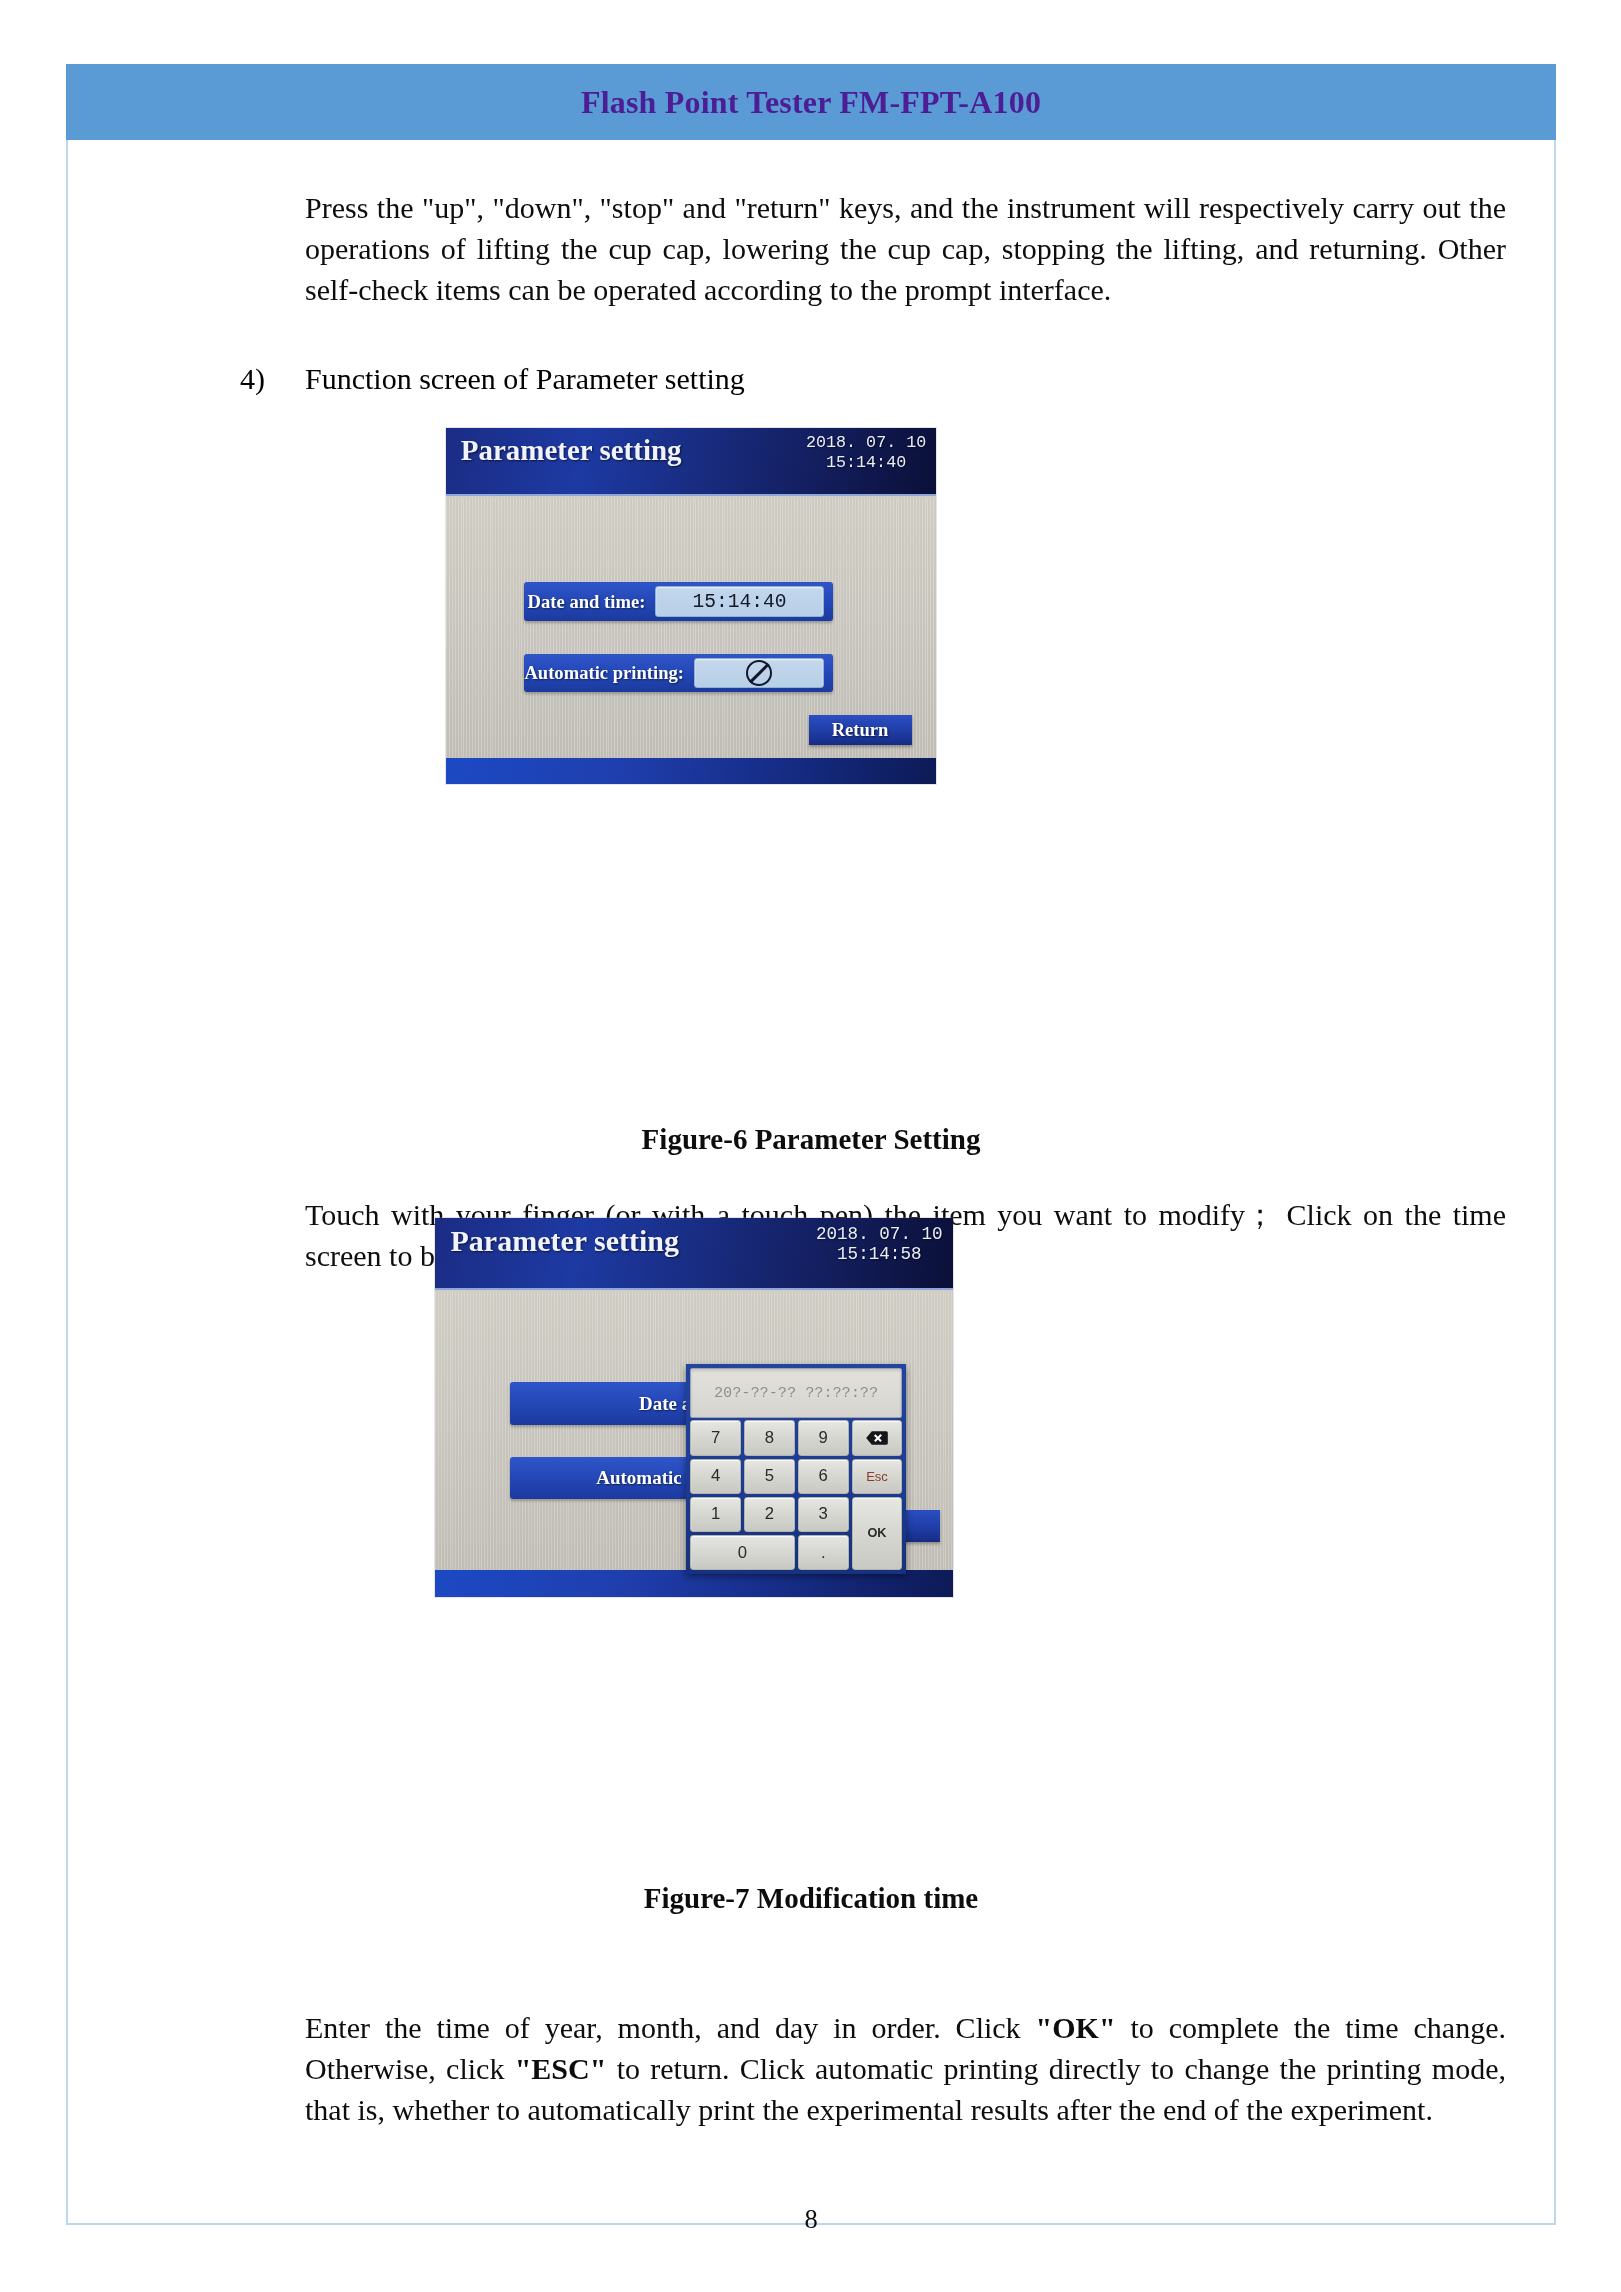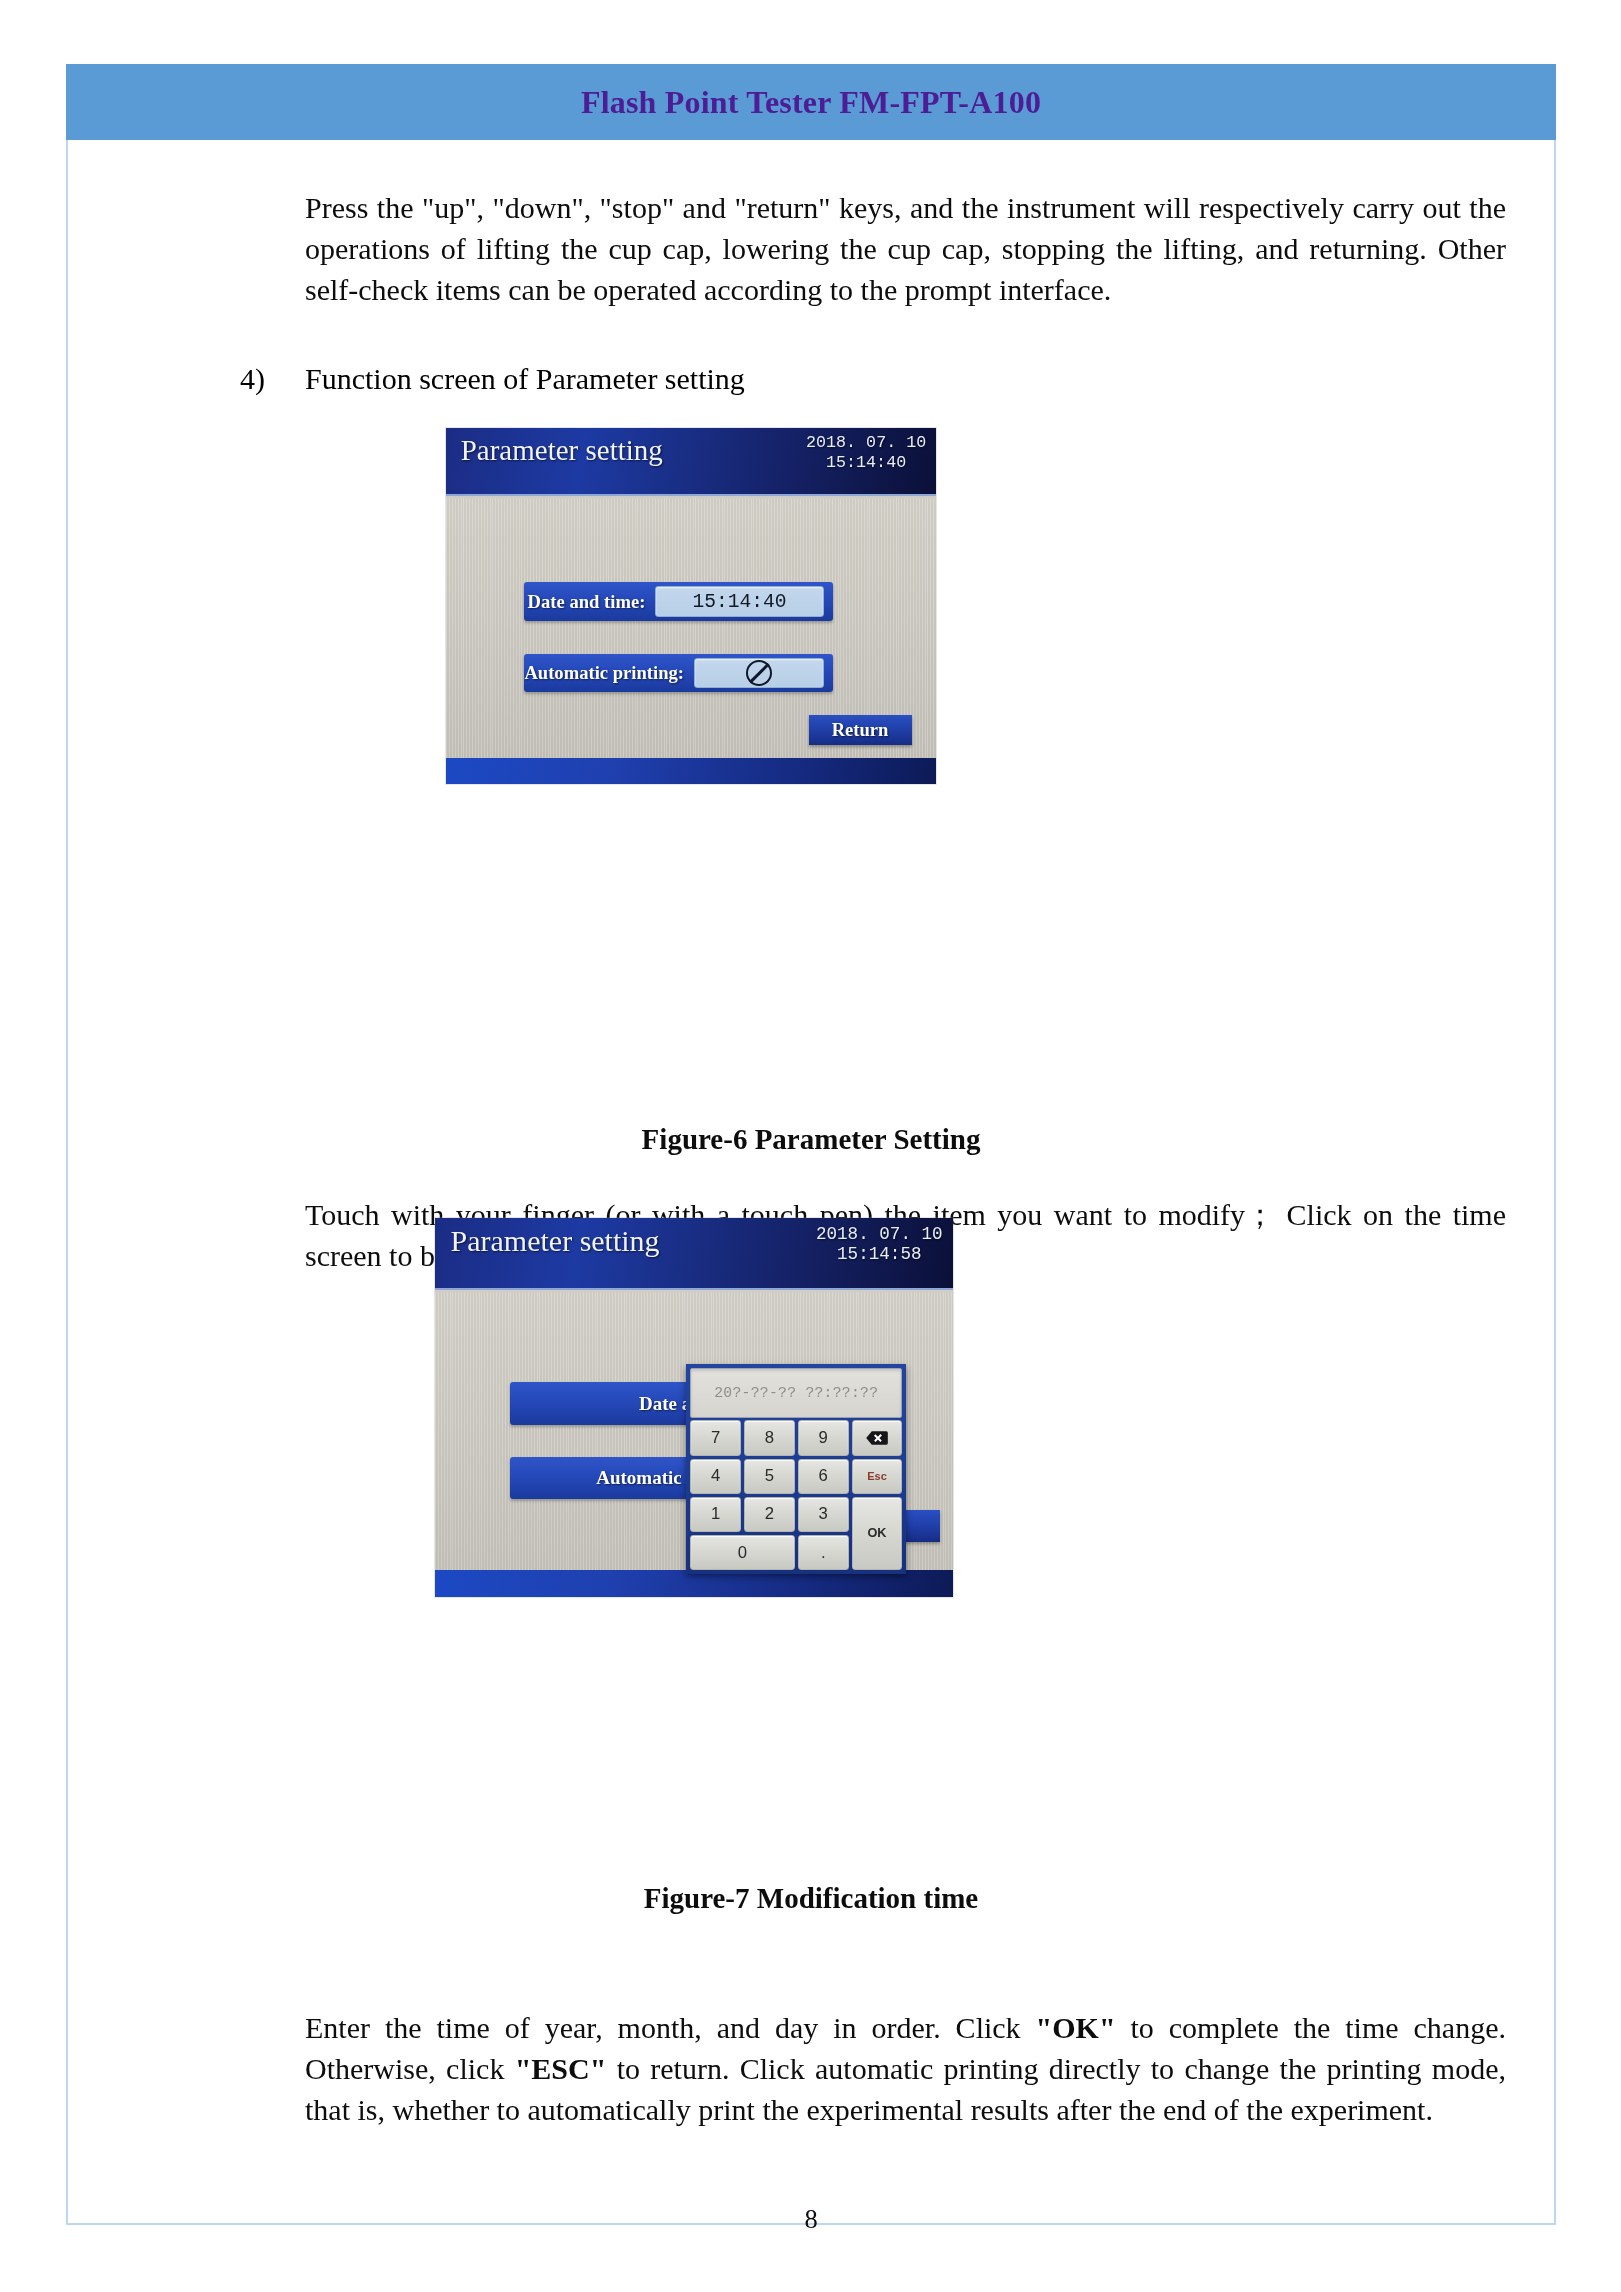--- a/index.html
+++ b/index.html
@@ -108,21 +108,21 @@
     left: 0; top: 0; right: 0;
     height: 18.5%;
     background: linear-gradient(100deg,#1b2c84 0%,#1d3aa3 28%,#16246d 65%,#0b1038 100%);
     border-bottom: 2.9px solid #8fa7d8;
   }
   .scr-title {
     position: absolute;
     left: 3%;
     top: 9%;
     color: #f1f4ff;
-    font-weight: normal;
+    font-weight: bold;
     font-family: "Liberation Serif","DejaVu Serif",serif;
     text-shadow: 1px 1px 2px rgba(0,0,0,0.6);
   }
   .fig6 .scr-title { font-size: 29px; }
   .fig7 .scr-title { font-size: 30px; }
 
   .scr-datetime {
     position: absolute;
     right: 2%;
     top: 8%;
@@ -266,21 +266,21 @@
     border: 1px solid #b4b4ae;
     border-radius: 2.9px;
     display: flex;
     align-items: center;
     justify-content: center;
     color: #2a2a2a;
     font-family: "Liberation Sans","DejaVu Sans",sans-serif;
     font-size: 16.7px;
     box-shadow: inset 0 1px 1px rgba(255,255,255,0.85);
   }
-  .kp-key.small { font-size: 11px; font-weight: bold; }
+  .kp-key.small { font-size: 13px; font-weight: normal; }
   .kp-key.esc { color: #8a3b2e; }
   .kp-key.ok { grid-row: span 2; font-size: 12.7px; font-weight: bold; }
   .kp-key.zero { grid-column: span 2; }
   .kp-key.back { color: #111; }
 
   .bksp-glyph {
     display: inline-block;
     width: 21.6px; height: 13.7px;
     background: #15151a;
     position: relative;

